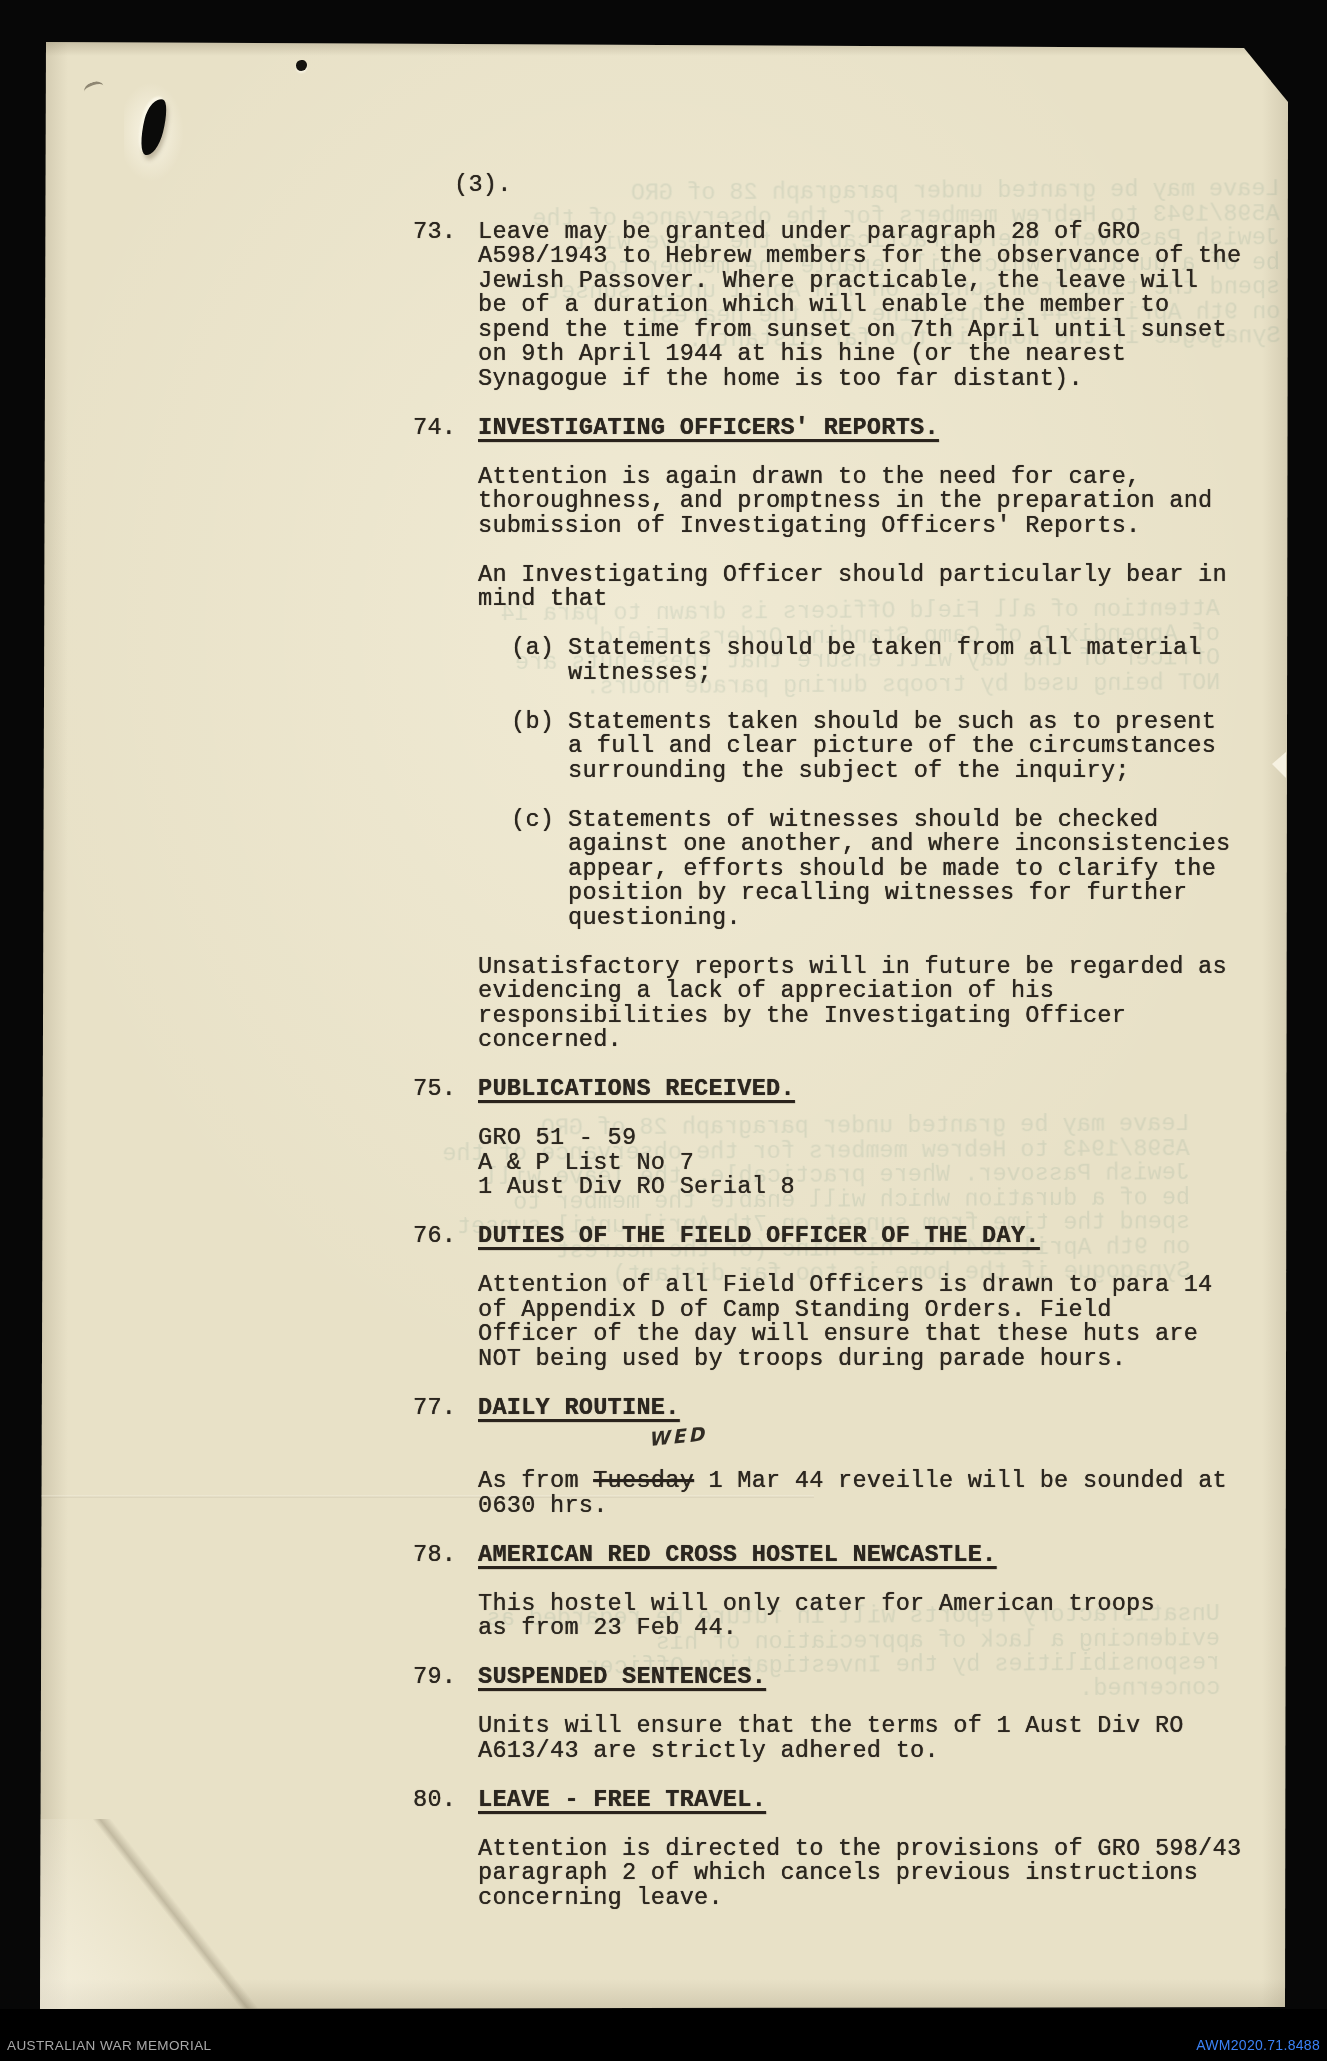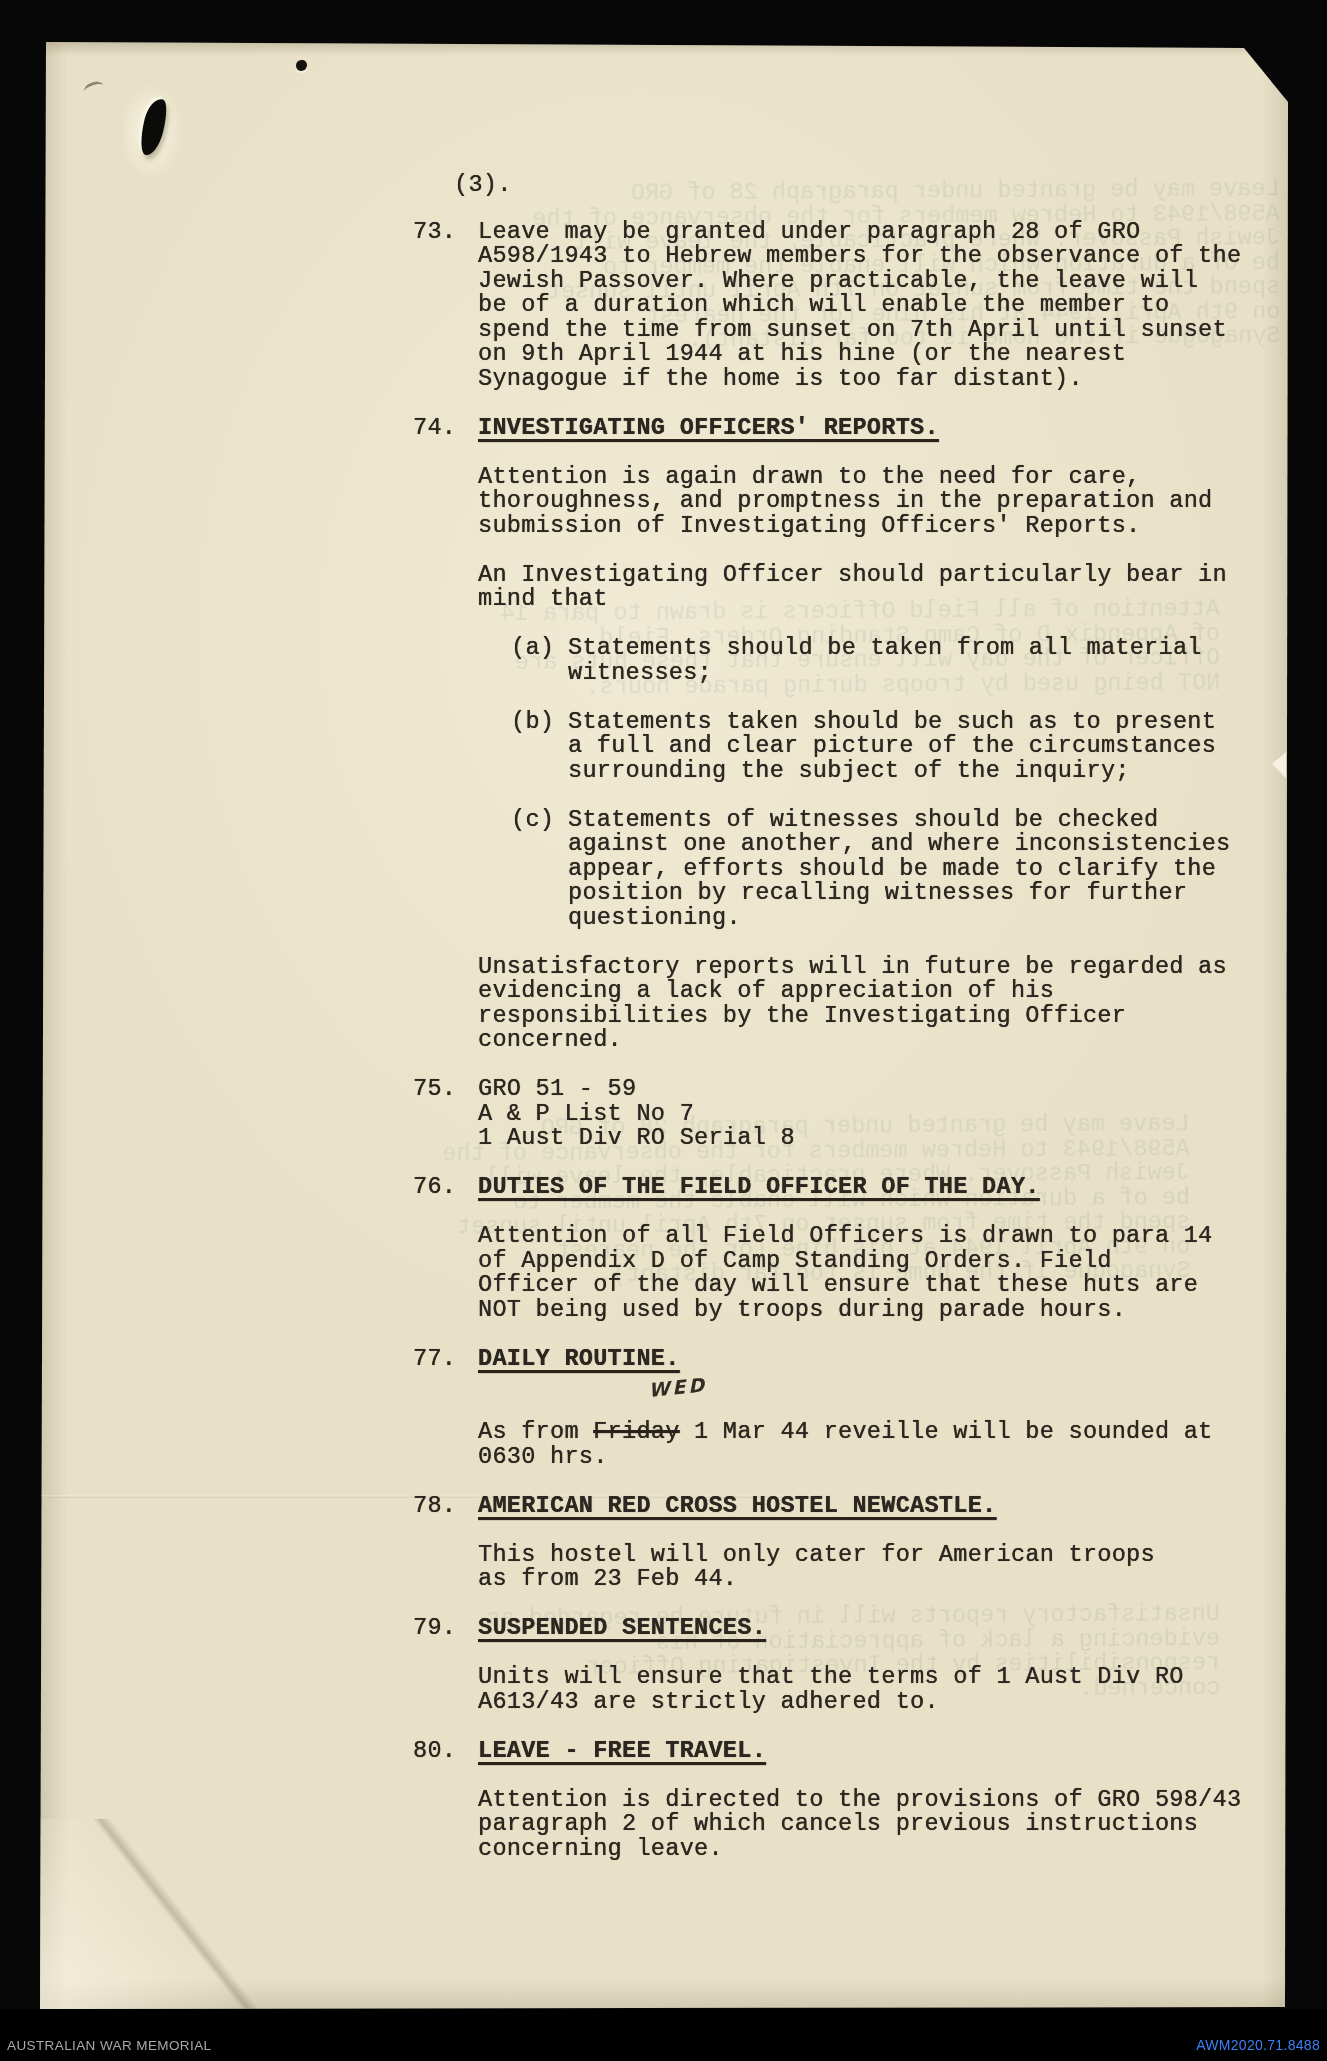--- a/index.html
+++ b/index.html
@@ -167,20 +167,21 @@
           <p class="para">Unsatisfactory reports will in future be regarded as
 evidencing a lack of appreciation of his
 responsibilities by the Investigating Officer
 concerned.</p>
         </div>
       </div>
 
       <div class="section">
         <div class="sec-num">75.</div>
         <div class="sec-body">
+          <div class="sec-heading"><span class="u">PUBLICATIONS RECEIVED.</span></div>
           <p class="para">GRO 51 - 59
 A &amp; P List No 7
 1 Aust Div RO Serial 8</p>
         </div>
       </div>
 
       <div class="section">
         <div class="sec-num">76.</div>
         <div class="sec-body">
           <div class="sec-heading"><span class="u">DUTIES OF THE FIELD OFFICER OF THE DAY.</span></div>
@@ -189,21 +190,21 @@
 Officer of the day will ensure that these huts are
 NOT being used by troops during parade hours.</p>
         </div>
       </div>
 
       <div class="section">
         <div class="sec-num">77.</div>
         <div class="sec-body">
           <div class="sec-heading"><span class="u">DAILY ROUTINE.</span></div>
           <p class="para annotated">
-            <span class="hw-wed">WED</span><span>As from </span><span class="strike">Friday</span><span> 1 Mar 44 reveille will be sounded at
+            <span class="hw-wed">WED</span><span>As from </span><span class="strike">Tuesday</span><span> 1 Mar 44 reveille will be sounded at
 0630 hrs.</span>
           </p>
         </div>
       </div>
 
       <div class="section">
         <div class="sec-num">78.</div>
         <div class="sec-body">
           <div class="sec-heading"><span class="u">AMERICAN RED CROSS HOSTEL NEWCASTLE.</span></div>
           <p class="para">This hostel will only cater for American troops

